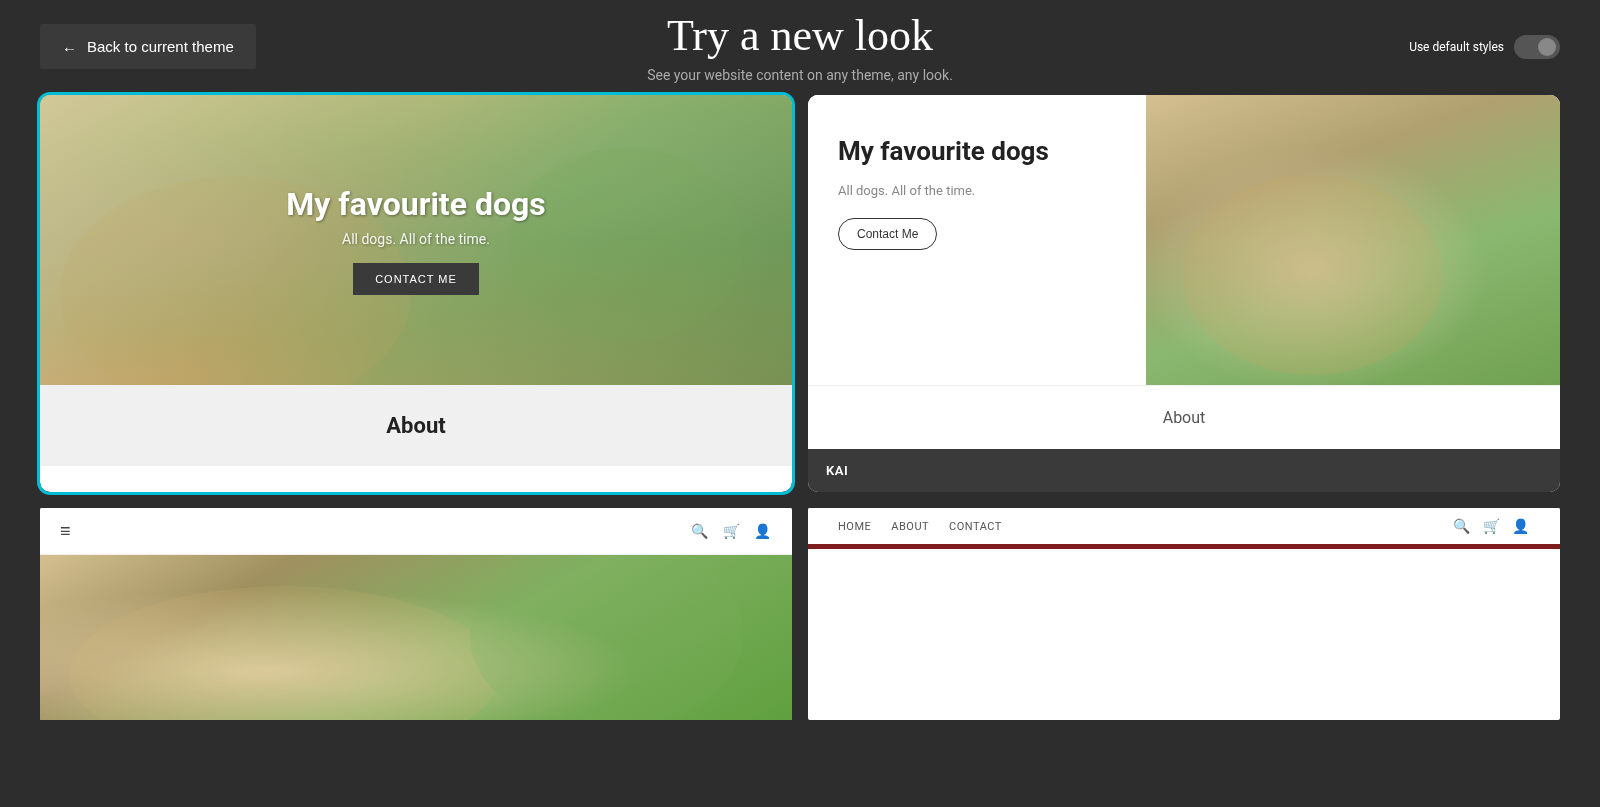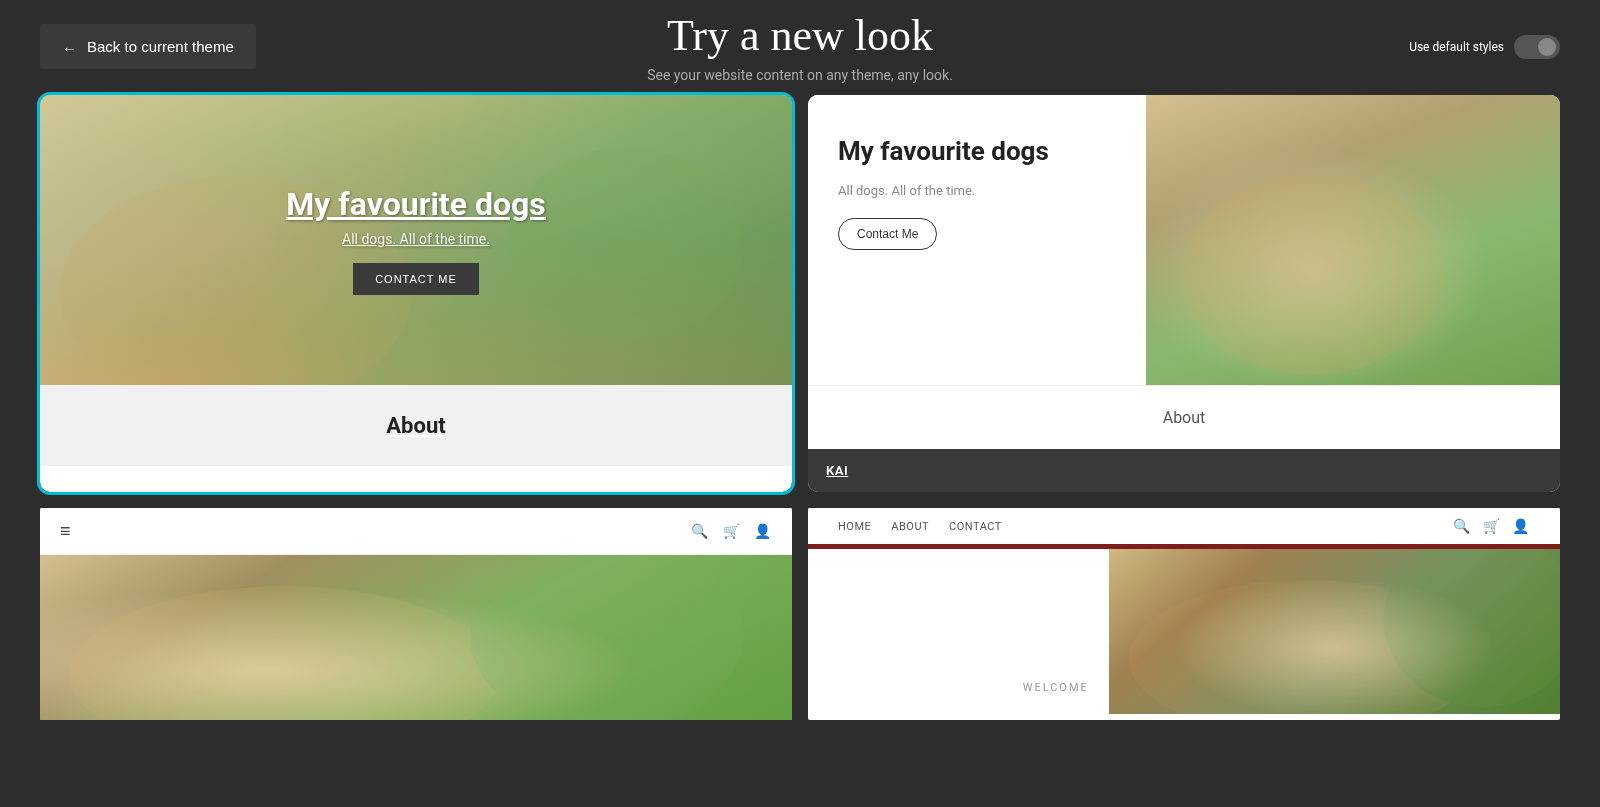--- a/index.html
+++ b/index.html
@@ -83,21 +83,20 @@
       gap: 0;
       padding: 10px 40px 20px;
       gap: 16px;
     }
     .theme-card {
       background: #fff;
       border-radius: 10px;
       overflow: hidden;
       cursor: pointer;
       position: relative;
-      text-decoration: underline;
     }
     .theme-card.active {
       outline: 3px solid #00bcd4;
       outline-offset: 0px;
     }
     .theme-preview {
       position: relative;
       overflow: hidden;
     }
     .theme-footer {
@@ -445,27 +444,15 @@
         <span>HOME</span>
         <span>ABOUT</span>
         <span>CONTACT</span>
       </div>
       <div class="fourth-nav-icons">
         <span>🔍</span>
         <span>🛒</span>
         <span>👤</span>
       </div>
     </div>
-    <div class="fourth-hero">
-      <div class="fourth-hero-text">
-        <span class="fourth-welcome">WELCOME</span>
-      </div>
-      <div class="fourth-hero-img">
-        <div class="fourth-hero-img-inner"></div>
-        <svg style="position:absolute;inset:0;width:100%;height:100%;opacity:0.15" viewBox="0 0 460 165">
-          <ellipse cx="200" cy="110" rx="180" ry="80" fill="#c8a060"></ellipse>
-          <ellipse cx="380" cy="70" rx="100" ry="90" fill="#70a040"></ellipse>
-        </svg>
-      </div>
-    </div>
   </div>
 
 </div>
 
 </body></html>

